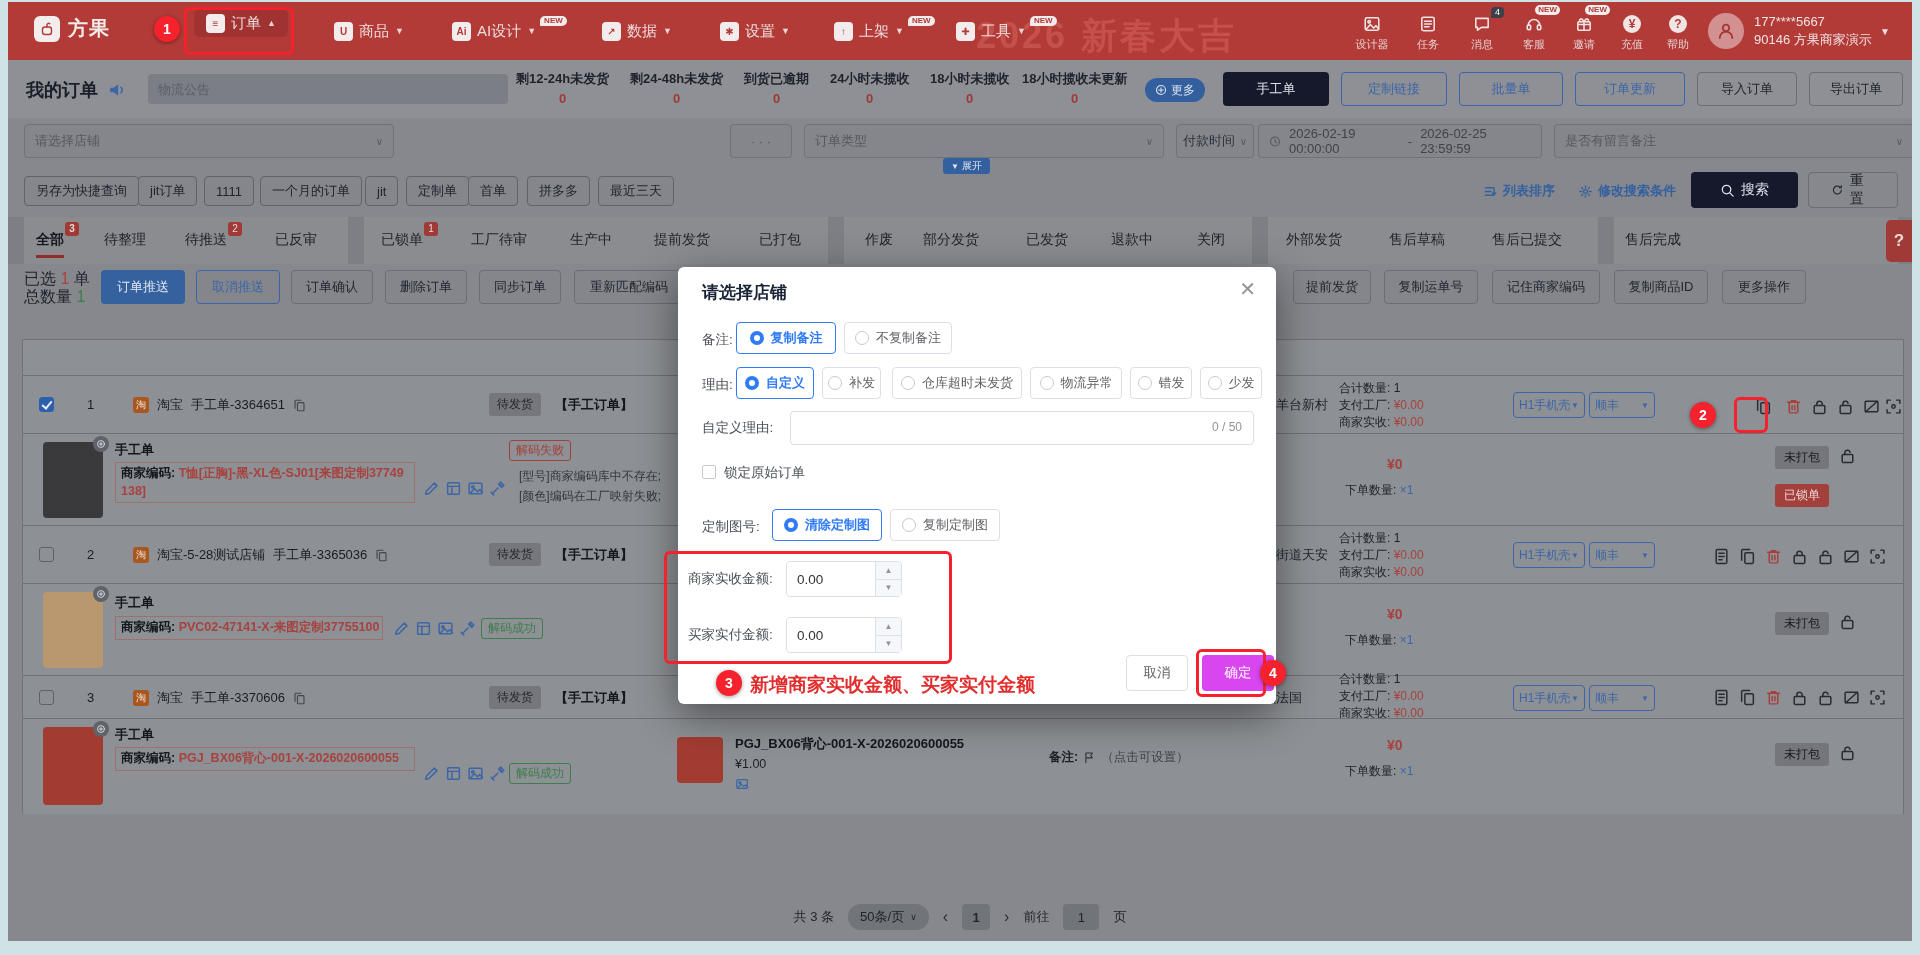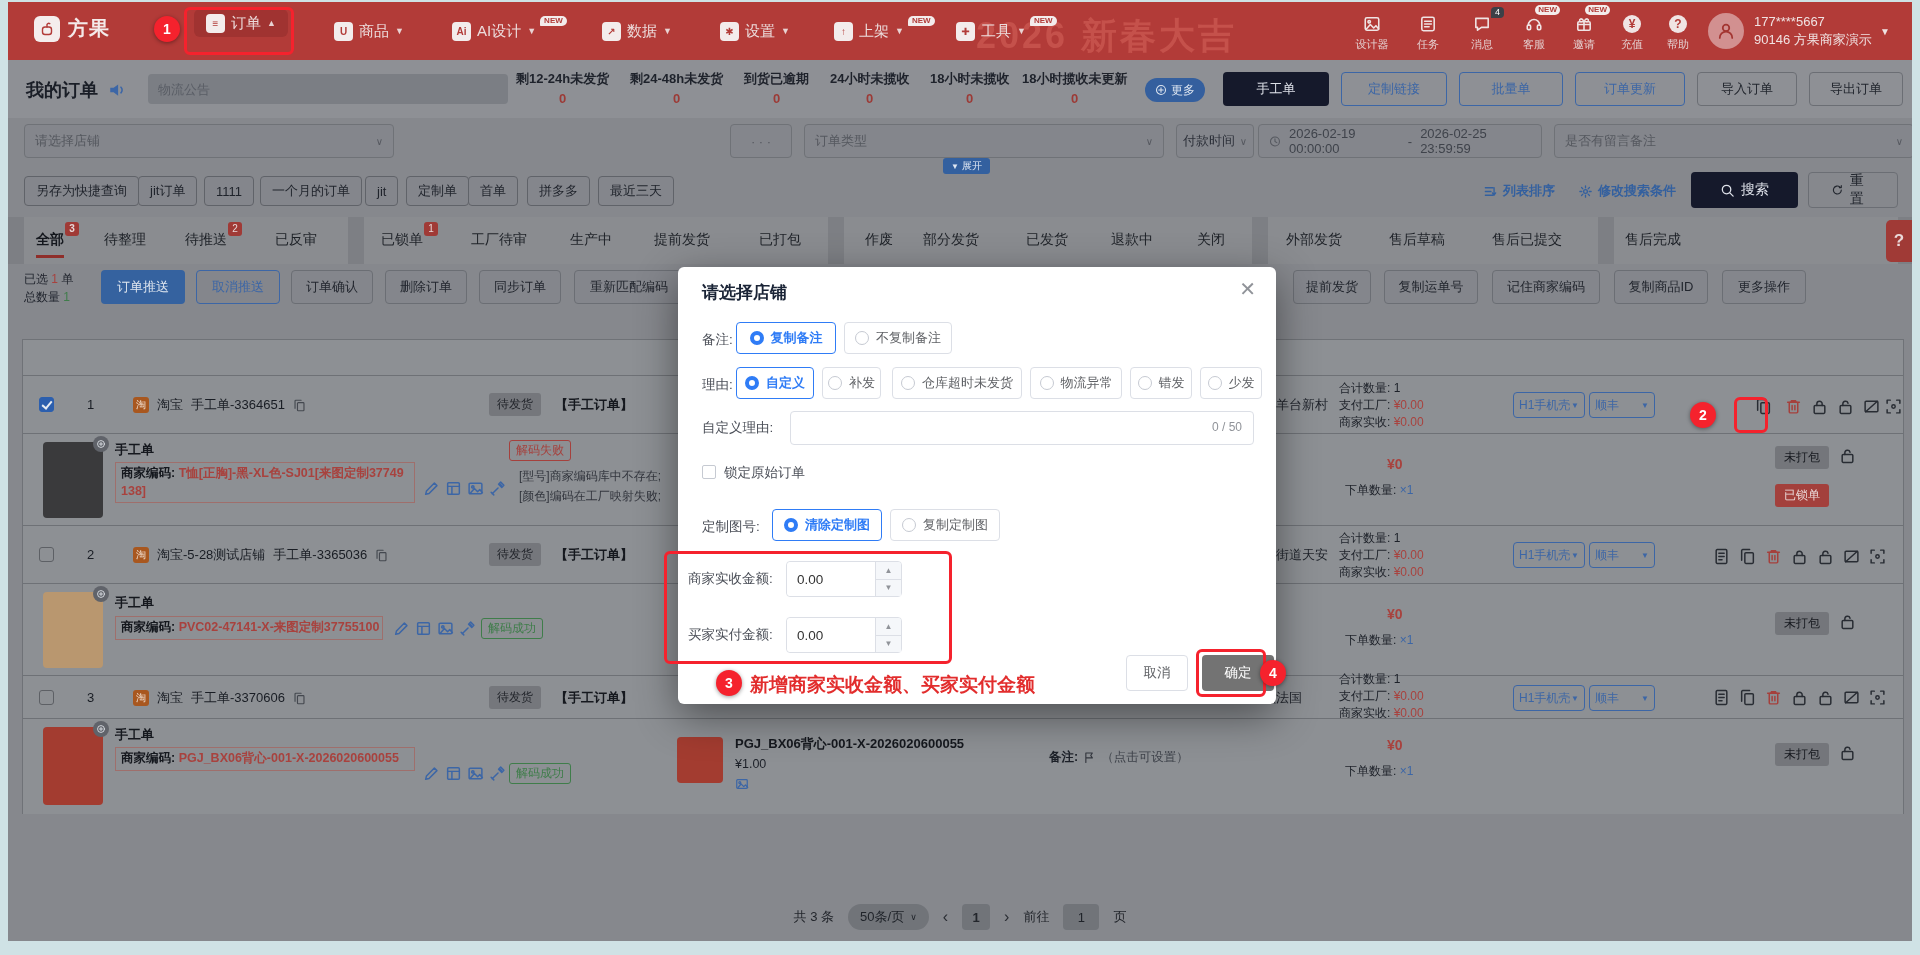--- a/index.html
+++ b/index.html
@@ -55,21 +55,21 @@
   
   .tstrip{position:absolute;left:0;top:215px;width:100%;height:47px;background:#7d7f84}
   .tpanel{position:absolute;top:0;height:47px;background:#8a8c90}
   .tab{position:absolute;top:14px;font-size:14px;color:#1d2127;white-space:nowrap;cursor:pointer}
   .tab.active{font-weight:bold;color:#14171d}
   .tab.active::after{content:"";position:absolute;left:0;right:0;bottom:-9px;height:3px;background:#8f2e2a}
   .tbadge{position:absolute;top:-9px;right:-15px;min-width:14px;height:14px;background:#a03a36;color:#e8d8d8;font-size:10px;line-height:14px;text-align:center;border-radius:3px;padding:0 2px}
   .help{position:absolute;right:0;top:3px;width:26px;height:42px;background:#a03a36;color:#ead9d9;font-weight:bold;font-size:17px;border-radius:5px 0 0 5px;display:flex;align-items:center;justify-content:center}
   
   .arow{position:absolute;left:0;top:264px;width:100%;height:46px}
-  .selinfo{position:absolute;left:16px;top:4px;font-size:12px;color:#1e222b;line-height:18px}
+  .selinfo{position:absolute;left:16px;top:4px;font-size:16px;color:#1e222b;line-height:18px}
   .abtn{position:absolute;top:4px;height:34px;border-radius:4px;font-size:13px;display:flex;align-items:center;justify-content:center;padding:0 10px;white-space:nowrap;cursor:pointer}
   .abtn-primary{background:#35629f;color:#dfe6ef}
   .abtn-blueo{border:1px solid #3c66a6;color:#3c66a6;background:#84868c}
   .abtn-plain{border:1px solid #6b6e74;color:#22262e;background:#84868c}
   
   .table{position:absolute;left:14px;top:337px;width:1882px;height:475px;background:#8d9094;border:1px solid #6f7277;border-bottom:none}
   .thead{position:absolute;left:0;top:0;width:100%;height:35px;background:#7c7e83;font-weight:bold;font-size:13px;color:#1d2129}
   .th{position:absolute;top:10px;white-space:nowrap}
   .tr{position:absolute;left:0;width:100%;border-top:1px solid #6e7176}
   .cb{width:15px;height:15px;border:1.5px solid #5d6065;border-radius:3px;background:#8d9094;display:inline-block;position:relative}
@@ -121,21 +121,21 @@
   .minput{position:absolute;height:34px;border:1px solid #dcdfe6;border-radius:4px;padding:0 44px 0 10px;font-size:13px;color:#333}
   .mcount{position:absolute;font-size:12px;color:#909399}
   .mcheck{position:absolute;width:14px;height:14px;border:1px solid #c6cad2;border-radius:2px;background:#fff}
   .numwrap{position:absolute;height:36px;border:1px solid #dcdfe6;border-radius:4px;background:#fff;display:flex}
   .numwrap input{border:none;width:88px;padding:0 10px;font-size:13.5px;color:#333;border-radius:4px 0 0 4px}
   .stepper{width:26px;border-left:1px solid #dcdfe6;display:flex;flex-direction:column}
   .stepper div{flex:1;display:flex;align-items:center;justify-content:center;font-size:8px;color:#909399;background:#f5f7fa;cursor:pointer}
   .stepper div:first-child{border-bottom:1px solid #dcdfe6;border-radius:0 3px 0 0}
   .mbtn{position:absolute;height:36px;border-radius:4px;font-size:13.5px;display:flex;align-items:center;justify-content:center;cursor:pointer}
   .mbtn-cancel{border:1px solid #dcdfe6;color:#606266;background:#fff;width:62px}
-  .mbtn-ok{background:#737373;color:#fff;width:72px}
+  .mbtn-ok{background:#d946ef;color:#fff;width:72px}
   
   .ann{position:absolute;width:26px;height:26px;border-radius:50%;background:#f5222d;color:#fff;font-weight:bold;font-size:14px;display:flex;align-items:center;justify-content:center;z-index:60;box-shadow:0 1px 4px rgba(0,0,0,.4)}
   .annbox{position:absolute;border:3px solid #f5222d;border-radius:6px;z-index:55}
   .annnote{position:absolute;color:#e22d2d;font-size:19px;font-weight:bold;z-index:60;white-space:nowrap}
 </style>
 </head>
 <body>
 
 <div class="app">
 

